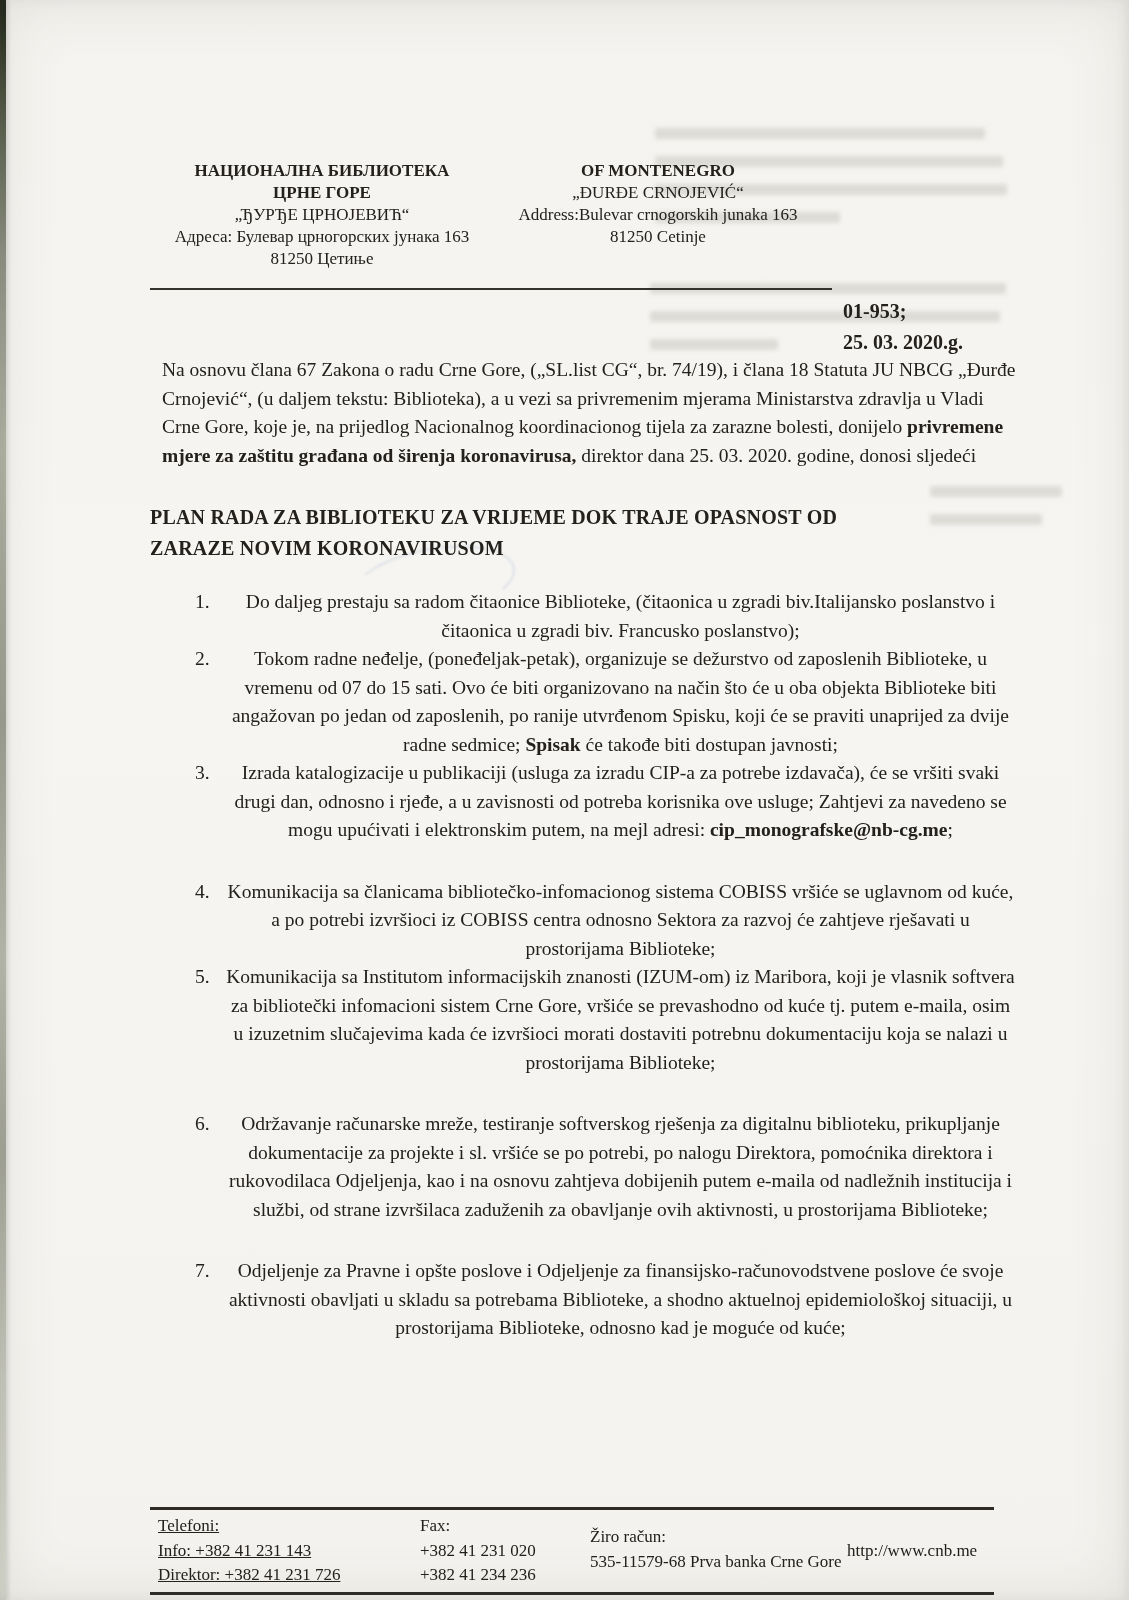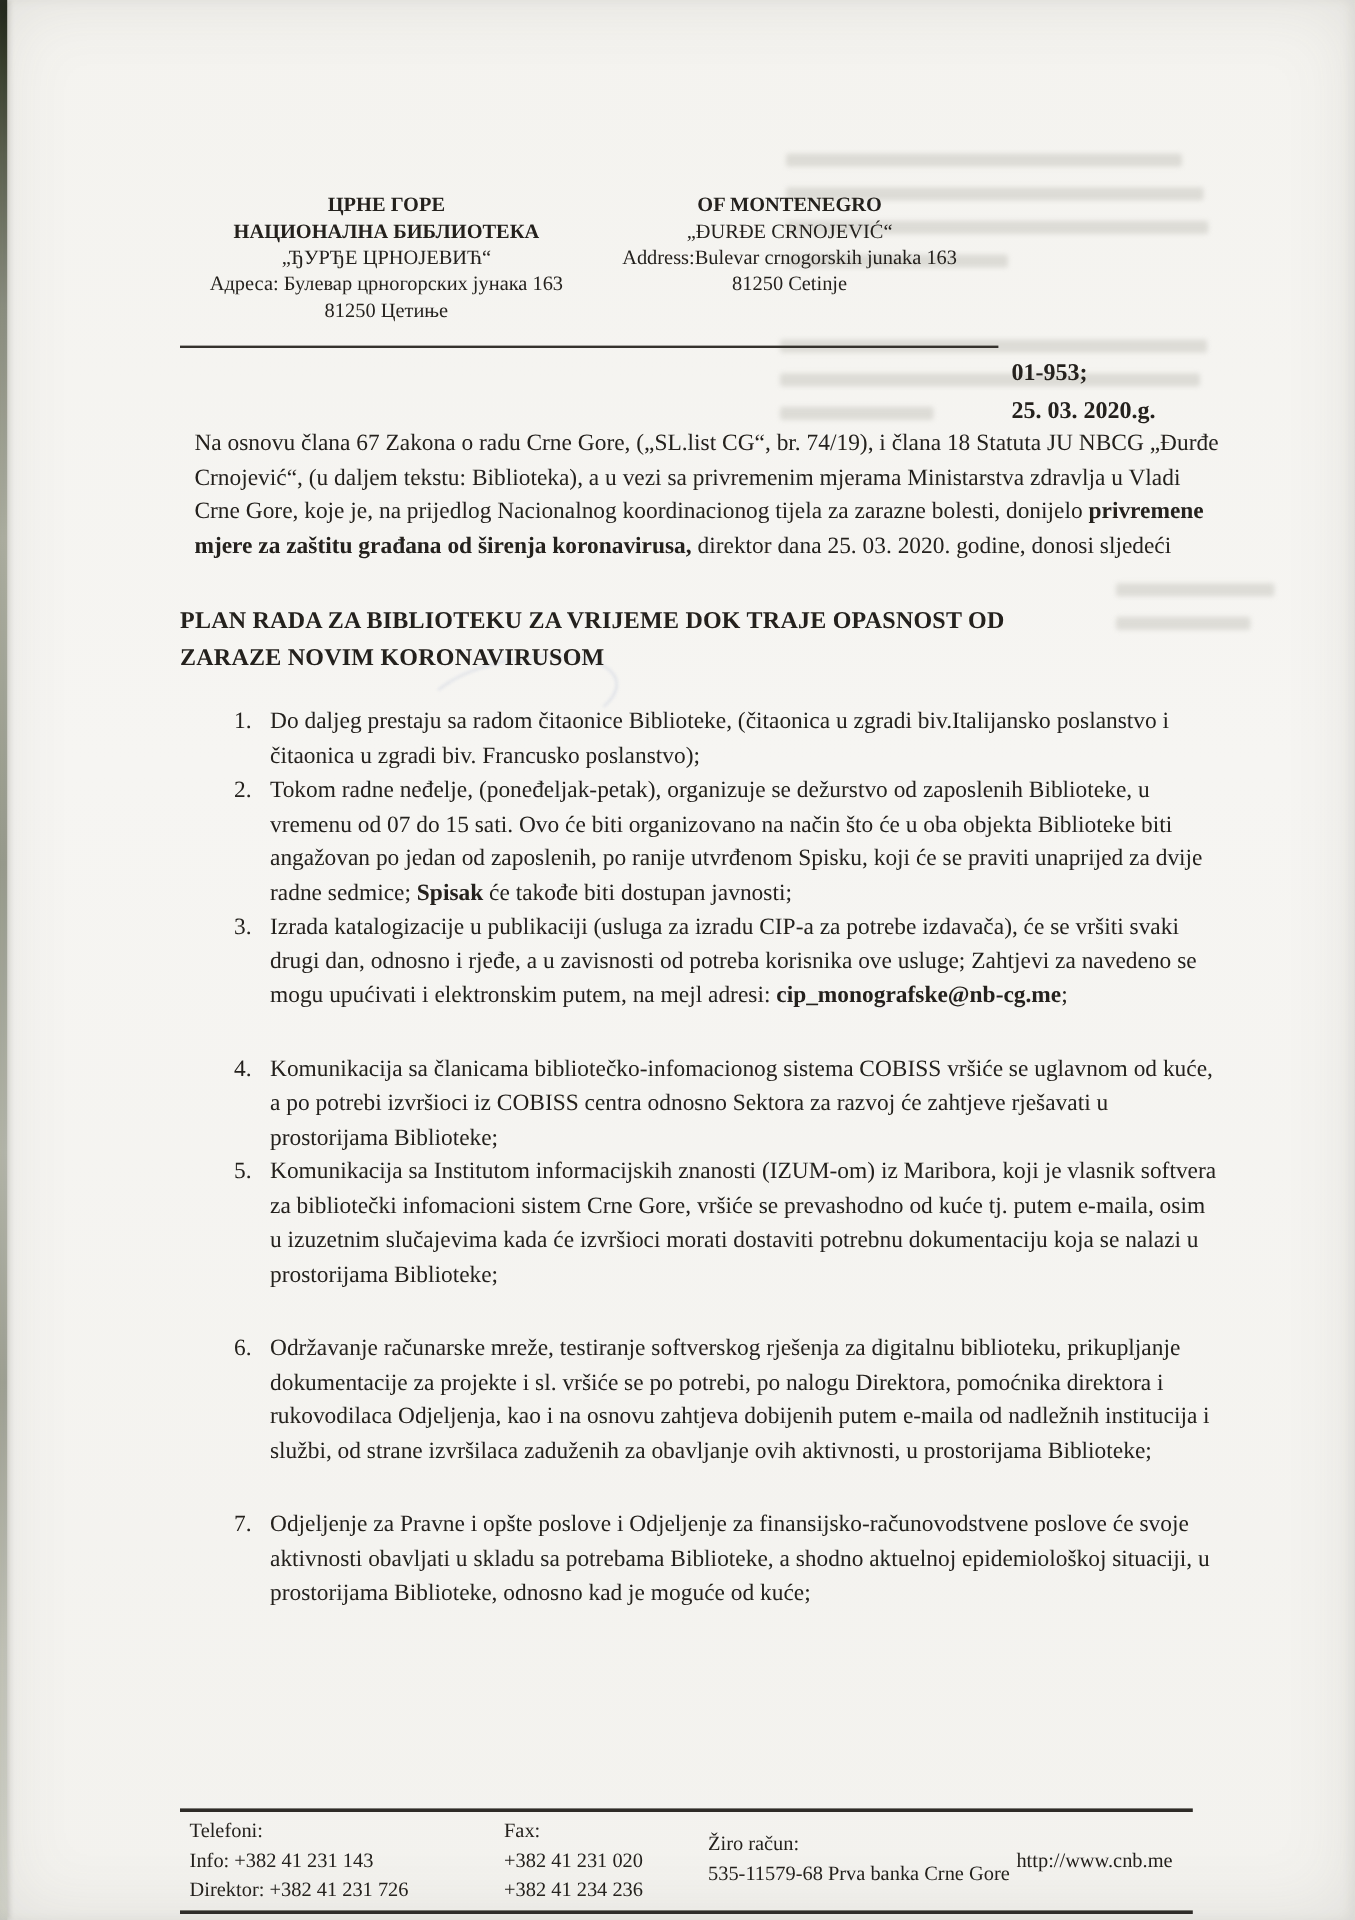--- a/index.html
+++ b/index.html
@@ -44,29 +44,29 @@
   .ref-block{position:absolute;left:843px;top:296px;font-weight:bold;font-size:20px;line-height:31px;}
   
   .intro{position:absolute;left:158px;top:352px;width:856px;margin:4px;
     font-size:19.5px;line-height:28.5px;}
   
   .doc-title{position:absolute;left:150px;top:502px;width:860px;
     font-weight:bold;font-size:20px;line-height:30.5px;letter-spacing:.2px;}
   
   .plan-list{position:absolute;left:158px;top:588px;width:858px;margin:0;padding:0;
     list-style:none;counter-reset:plan;font-size:19.5px;line-height:28.5px;}
-  .plan-list li{counter-increment:plan;position:relative;padding-left:67px;}
+  .plan-list li{counter-increment:plan;position:relative;padding-left:67px;text-align:center;}
   .plan-list li::before{content:counter(plan) ".";position:absolute;left:37px;}
   .plan-list li.gap{margin-top:33px;}
   b{font-weight:bold;}
   
   .footer{position:absolute;left:150px;top:1507px;width:844px;height:82px;
     border-top:3px solid #2e2b27;border-bottom:3px solid #2e2b27;font-size:17px;}
   .f-col{position:absolute;line-height:24.5px;}
-  .f-tel{left:8px;top:4px;}
+  .f-tel{left:8px;top:4px;text-decoration:underline;}
   .f-fax{left:238px;top:4px;margin-left:32px;}
   .f-acct{left:440px;top:15px;}
   .f-web{left:697px;top:29px;}
 </style>
 </head>
 <body>
 
 <div class="page">
 
   <div class="edge-strip"></div>
@@ -83,22 +83,22 @@
     <div class="b-row" style="width:128px;"></div>
   </div>
   <div class="bleed" style="left:930px;top:486px;width:142px;">
     <div class="b-row" style="width:132px;"></div>
     <div class="b-row" style="width:112px;"></div>
   </div>
   <div class="stamp-arc"></div>
 
   <header>
     <div class="lh-col lh-cyr">
+      <div class="lh-bold">НАЦИОНАЛНА БИБЛИОТЕКА</div>
       <div class="lh-bold">ЦРНЕ ГОРЕ</div>
-      <div class="lh-bold">НАЦИОНАЛНА БИБЛИОТЕКА</div>
       <div>„ЂУРЂЕ ЦРНОЈЕВИЋ“</div>
       <div>Адреса: Булевар црногорских јунака 163</div>
       <div>81250 Цетиње</div>
     </div>
     <div class="lh-col lh-lat">
       <div class="lh-bold">OF MONTENEGRO</div>
       <div>„ĐURĐE CRNOJEVIĆ“</div>
       <div>Address:Bulevar crnogorskih junaka 163</div>
       <div>81250 Cetinje</div>
     </div>

